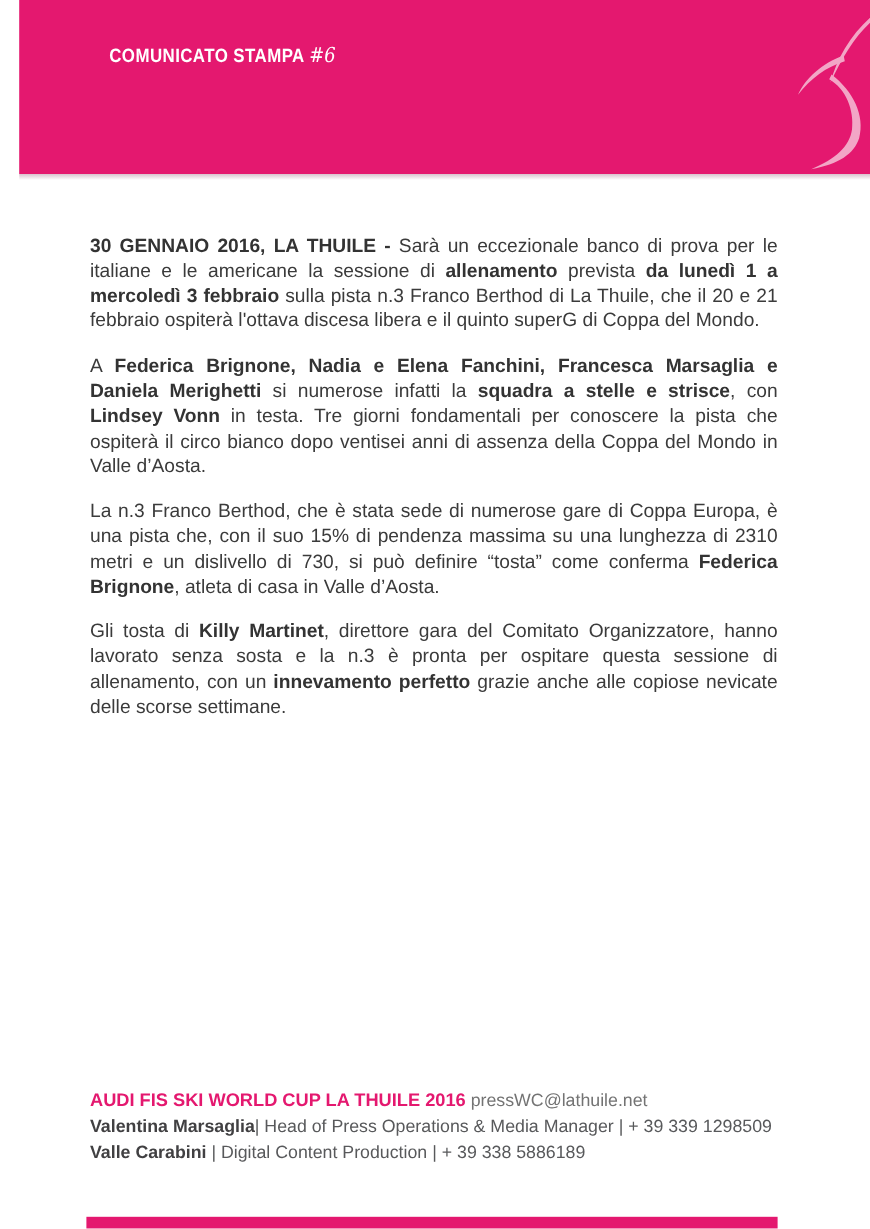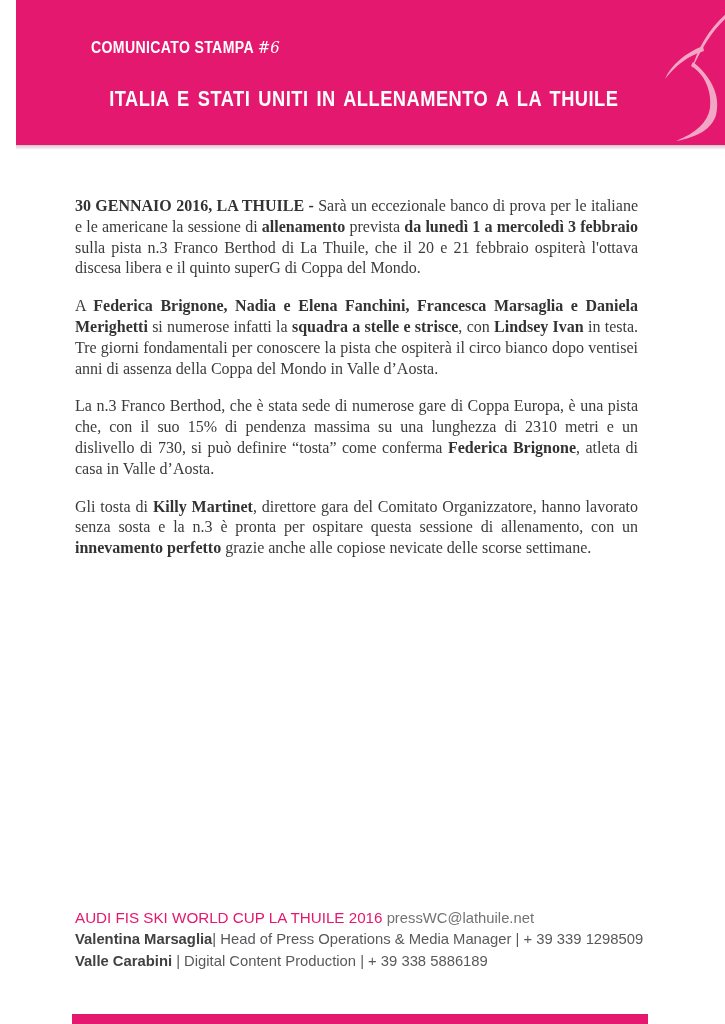--- a/index.html
+++ b/index.html
@@ -73,35 +73,35 @@
   .doc-body {
     position: absolute;
     left: 75px;
     top: 196px;
     width: 573px;
     color: #3b3b3b;
     font-size: 16px;
     line-height: 20.8px;
     text-align: justify;
   }
-  .doc-body p { margin: 0 10px 17px 0; font-family: Liberation Serif, serif; }
+  .doc-body p { margin: 0 0 17px 0; }
   .doc-body b { font-weight: bold; color: #333333; }
 
   
   .doc-footer {
     position: absolute;
     left: 75px;
     top: 907px;
     width: 600px;
     font-size: 14.8px;
     line-height: 21.3px;
     color: #58595b;
     white-space: nowrap;
   }
-  .doc-footer .event { font-weight: normal; color: var(--brand, #e4186f); font-size: 15.2px; }
+  .doc-footer .event { font-weight: bold; color: var(--brand, #e4186f); font-size: 15.2px; }
   .doc-footer .email { color: #737373; }
   .doc-footer .person { font-weight: bold; color: #414042; }
 
   
   .bottom-bar {
     position: absolute;
     left: 72px;
     bottom: 0;
     width: 576px;
     height: 10px;
@@ -110,35 +110,32 @@
 </style>
 </head>
 <body>
 
 <div class="page">
 
   <div class="masthead">
     <div class="kicker">
       <span>COMUNICATO STAMPA </span><span class="num">#6</span>
     </div>
-    <div class="title-row">
-      <span class="title">ITALIA E STATI UNITI IN ALLENAMENTO A LA THUILE</span>
-    </div>
     <svg class="swirl" width="84" height="138" viewBox="0 0 84 138">
       <g fill="#f2a6c6">
         <path d="M84,0 C61,14 44,40 38,64 C50,38 64,16 84,4 Z"></path>
         <path d="M49,41 C31,48 17,60 11,74 C22,60 34,51 50,46 Z"></path>
         <path d="M39,57 C57,71 67,91 62,110 C58,123 45,132 22,136 C42,128 54,117 56,103 C58,87 51,69 37,61 Z"></path>
       </g>
     </svg>
   </div>
 
   <div class="doc-body">
     <p><b>30 GENNAIO 2016, LA THUILE - </b><span>Sarà un eccezionale banco di prova per le italiane e le americane la sessione di </span><b>allenamento</b><span> prevista </span><b>da lunedì 1 a mercoledì 3 febbraio</b><span> sulla pista n.3 Franco Berthod di La Thuile, che il 20 e 21 febbraio ospiterà l'ottava discesa libera e il quinto superG di Coppa del Mondo.</span></p>
-    <p><span>A </span><b>Federica Brignone, Nadia e Elena Fanchini, Francesca Marsaglia e Daniela Merighetti</b><span> si numerose infatti la </span><b>squadra a stelle e strisce</b><span>, con </span><b>Lindsey Ivan</b><span> in testa. Tre giorni fondamentali per conoscere la pista che ospiterà il circo bianco dopo ventisei anni di assenza della Coppa del Mondo in Valle d’Aosta.</span></p>
+    <p><span>A </span><b>Federica Brignone, Nadia e Elena Fanchini, Francesca Marsaglia e Daniela Merighetti</b><span> si numerose infatti la </span><b>squadra a stelle e strisce</b><span>, con </span><b>Lindsey Vonn</b><span> in testa. Tre giorni fondamentali per conoscere la pista che ospiterà il circo bianco dopo ventisei anni di assenza della Coppa del Mondo in Valle d’Aosta.</span></p>
     <p><span>La n.3 Franco Berthod, che è stata sede di numerose gare di Coppa Europa, è una pista che, con il suo 15% di pendenza massima su una lunghezza di 2310 metri e un dislivello di 730, si può definire “tosta” come conferma </span><b>Federica Brignone</b><span>, atleta di casa in Valle d’Aosta.</span></p>
     <p><span>Gli tosta di </span><b>Killy Martinet</b><span>, direttore gara del Comitato Organizzatore, hanno lavorato senza sosta e la n.3 è pronta per ospitare questa sessione di allenamento, con un </span><b>innevamento perfetto</b><span> grazie anche alle copiose nevicate delle scorse settimane.</span></p>
   </div>
 
   <div class="doc-footer">
     <div>
       <span class="event">AUDI FIS SKI WORLD CUP LA THUILE 2016</span><span class="email"> pressWC@lathuile.net</span>
     </div>
     <div>
       <span class="person">Valentina Marsaglia</span><span>| Head of Press Operations &amp; Media Manager | + 39 339 1298509</span>

